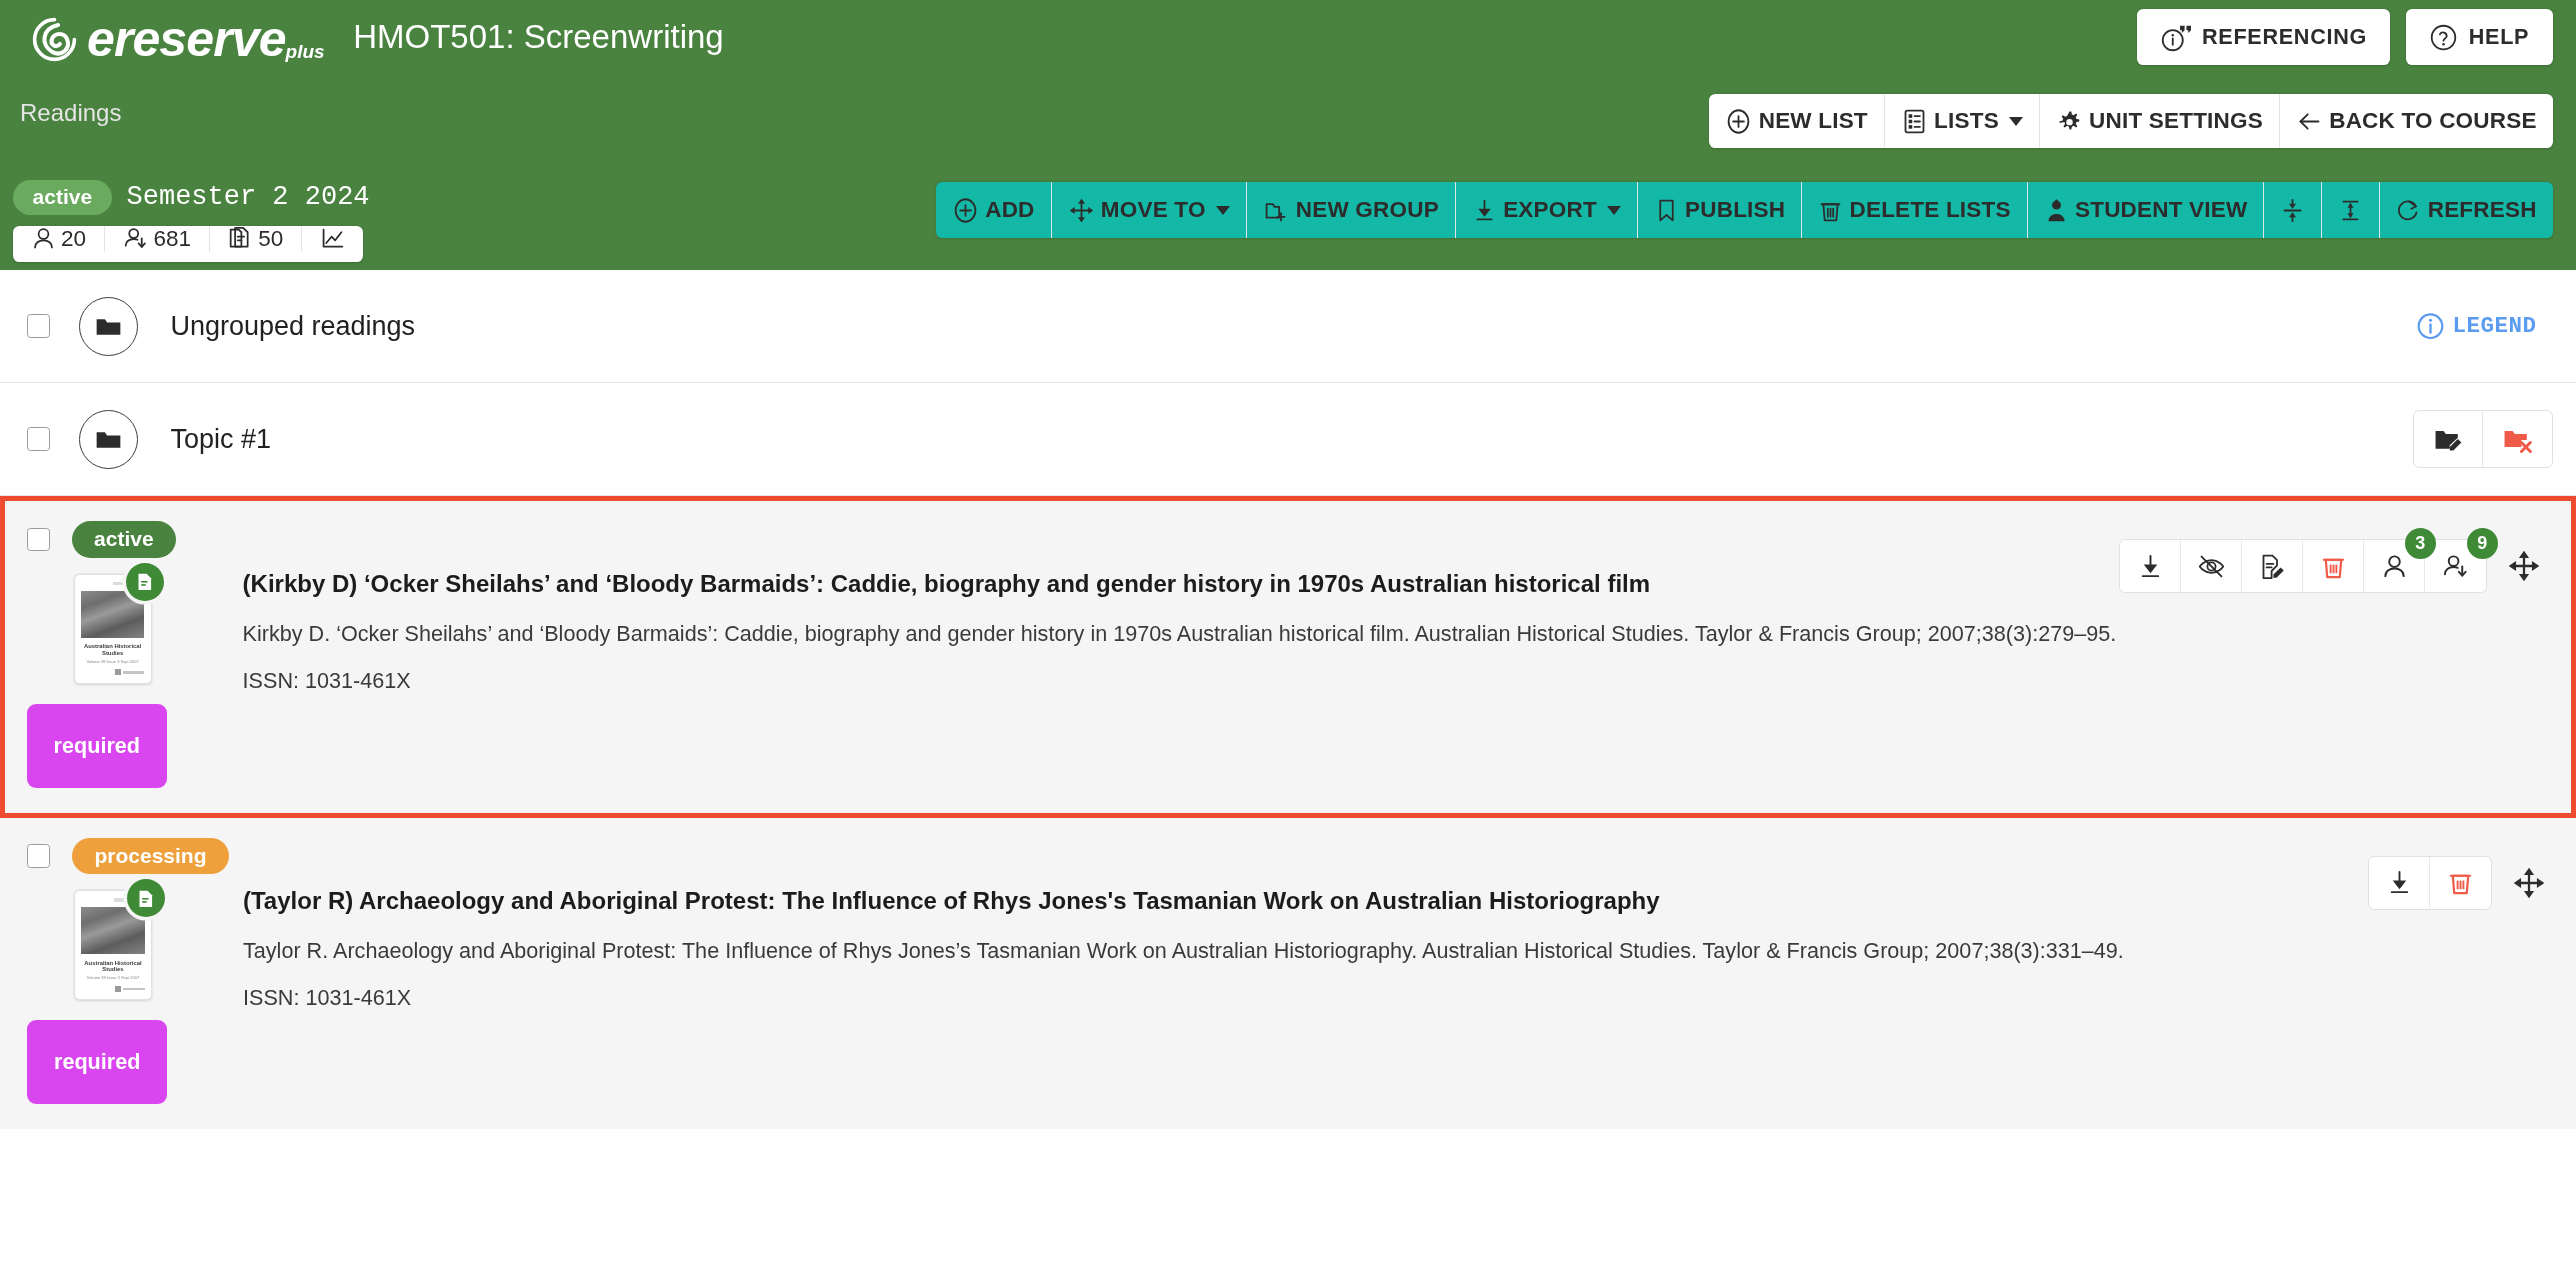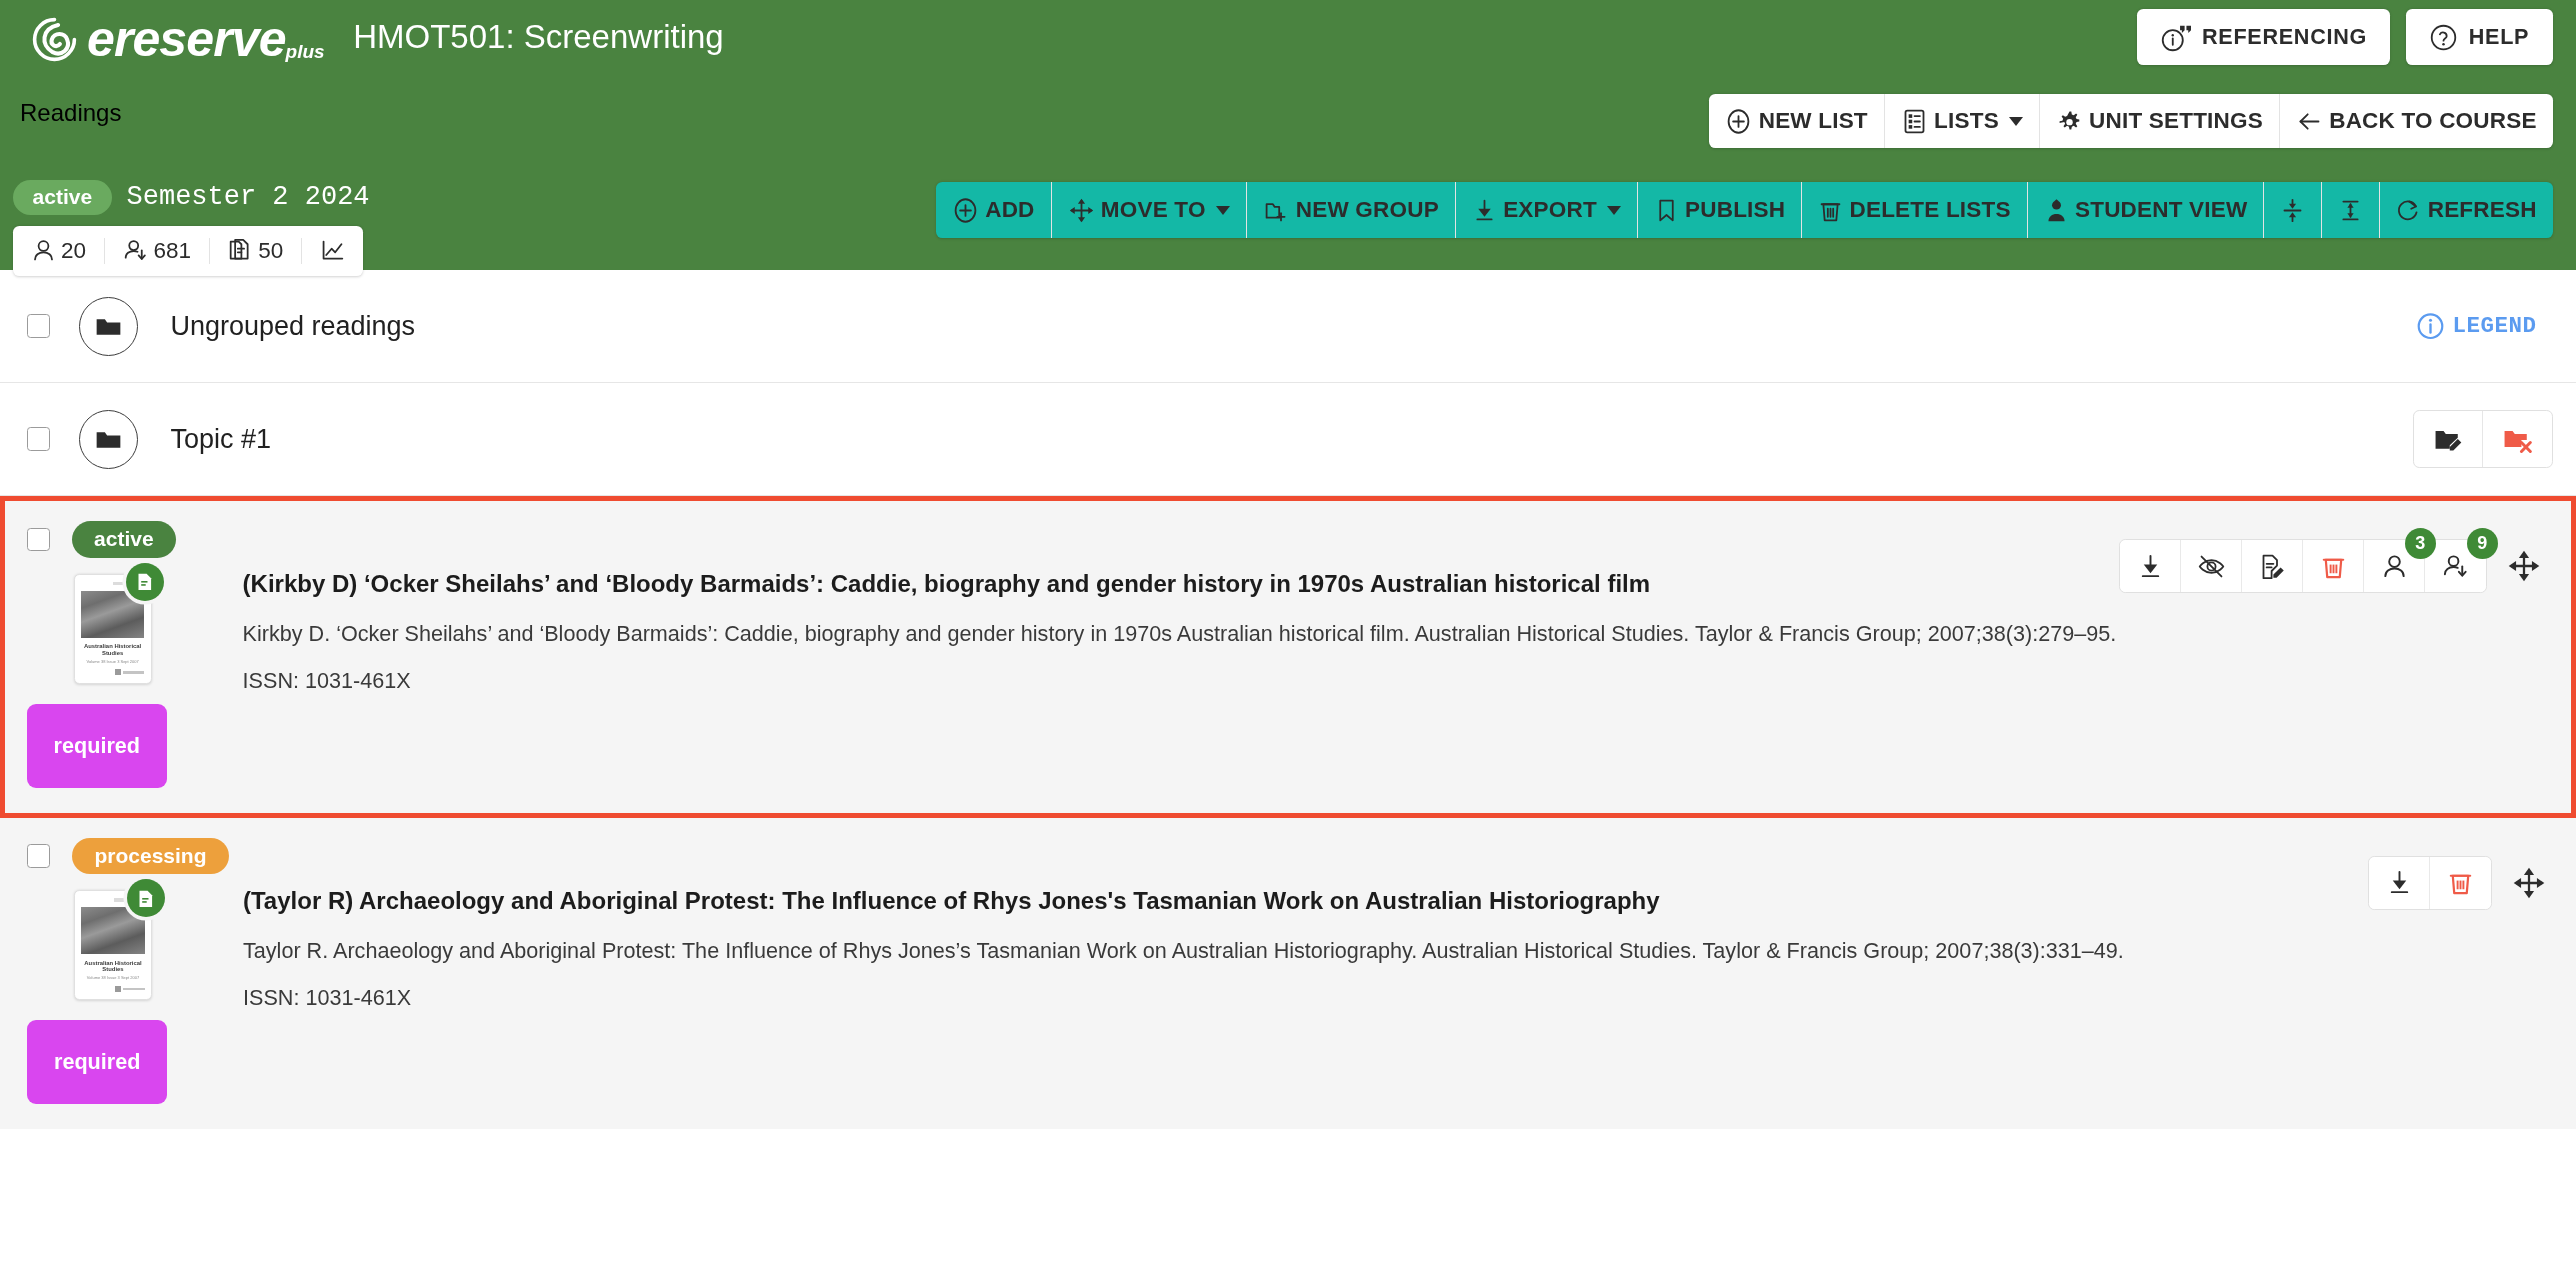--- a/index.html
+++ b/index.html
@@ -76,21 +76,21 @@
     color: #2c2c2c;
     letter-spacing: 0.7px;
     white-space: nowrap;
   }
 
   .breadcrumb {
     position: absolute;
     left: 20px;
     top: 99px;
     font-size: 24px;
-    color: #000000;
+    color: #e5e5e5;
   }
 
   
   .toolbar-lists {
     position: absolute;
     right: 23.4px;
     top: 94px;
     background: #ffffff;
     border-radius: 6.3px;
     height: 54px;
@@ -151,23 +151,23 @@
     border-radius: 27px;
     padding: 5.4px 20px;
     font-size: 21px;
     font-weight: bold;
   }
   .semester-name { font-size: 27px; color: #ffffff; font-family: Liberation Mono, monospace; }
   .stats-bar {
     margin-top: 10.8px;
     background: #ffffff;
     border-radius: 6.3px;
-    height: 50px;
+    height: 36px;
     display: inline-flex;
-    align-items: center;
+    align-items: flex-start;
     box-shadow: 0 0.9px 2.7px rgba(0,0,0,0.18);
     overflow: hidden;
   }
   .stat-item {
     display: flex;
     align-items: center;
     gap: 5.4px;
     padding: 0 18px;
     border-right: 0.9px solid #e3e3e3;
     cursor: pointer;

